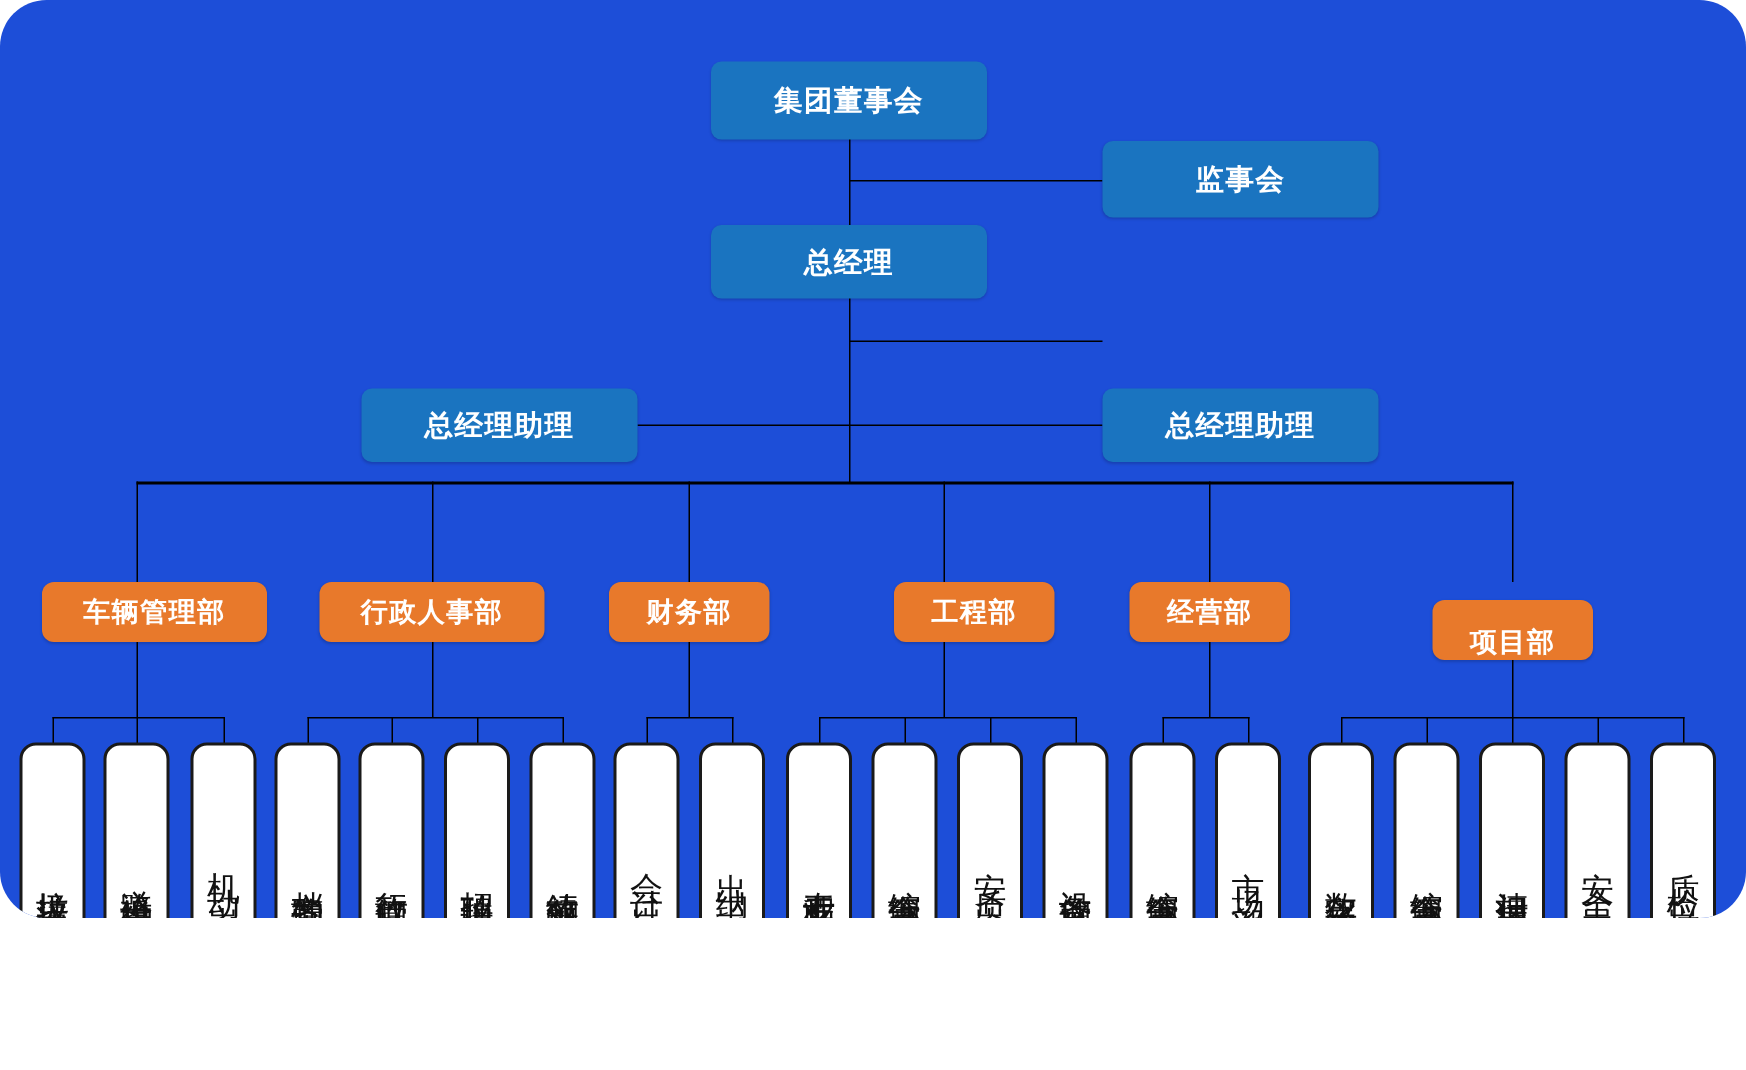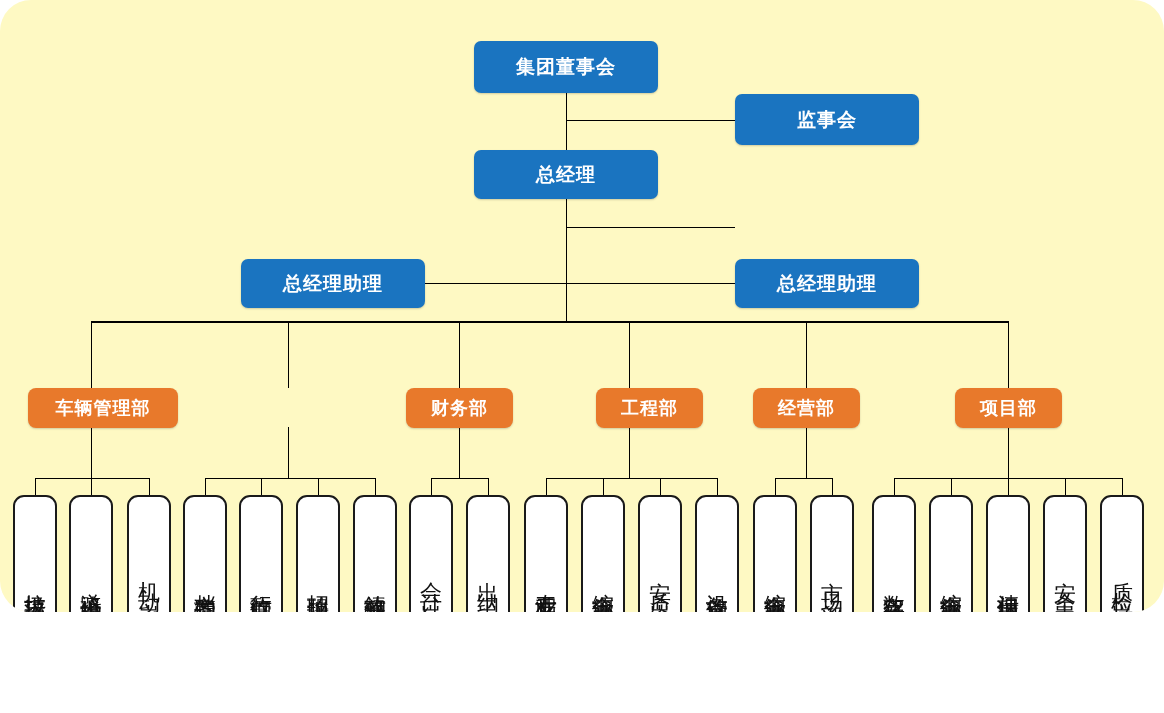--- a/index.html
+++ b/index.html
@@ -8,21 +8,21 @@
     padding: 0;
     background: #ffffff;
   }
   body {
     font-family: "Liberation Sans", "DejaVu Sans", sans-serif;
   }
   #chart-root {
     position: relative;
     width: 1164px;
     height: 612px;
-    background: #fef9c3;
+    background: #1d4ed8;
     overflow: hidden;
     border-radius: 31px;
   }
   
   .line {
     position: absolute;
     background: #000000;
   }
   .line.h { height: 1px; }
   .line.v { width: 1px; }
@@ -168,34 +168,37 @@
   </div>
 
   <div class="node-blue" style="left:735px; top:259px; width:184px; height:49px;">
     <span>总经理助理</span>
   </div>
 
   <div class="node-orange" style="left:28px; top:388px; width:150px; height:40px;">
     <span>车辆管理部</span>
   </div>
 
+  <div class="node-orange" style="left:213px; top:388px; width:150px; height:40px;">
+    <span>行政人事部</span>
+  </div>
 
   <div class="node-orange" style="left:406px; top:388px; width:107px; height:40px;">
     <span>财务部</span>
   </div>
 
   <div class="node-orange" style="left:576px; top:388px; width:107px; height:40px;margin-left:20px;">
     <span>工程部</span>
   </div>
 
   <div class="node-orange" style="left:753px; top:388px; width:107px; height:40px;">
     <span>经营部</span>
   </div>
 
-  <div class="node-orange" style="left:955px; top:388px; width:107px; height:40px;">
+  <div class="node-orange" style="left:955px; top:400px; width:107px; height:40px;align-items:flex-end;">
     <span>项目部</span>
   </div>
 
   <div class="node-post" style="left:13px; top:495px; width:44px; height:171px;">
     <span class="vtext">垃圾清运岗</span>
   </div>
   <div class="node-post" style="left:69px; top:495px; width:44px; height:171px;">
     <span class="vtext">道路维护岗</span>
   </div>
   <div class="node-post" style="left:127px; top:495px; width:44px; height:171px;">

